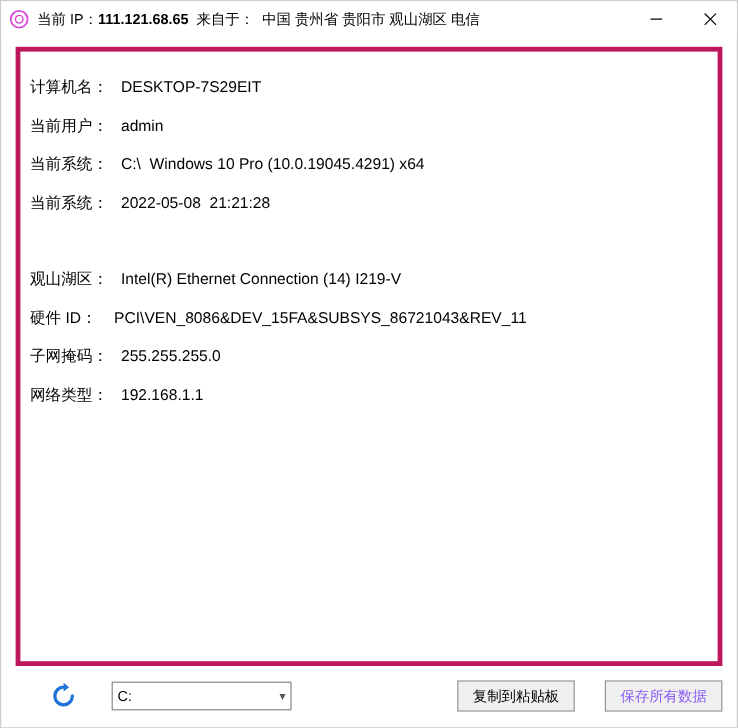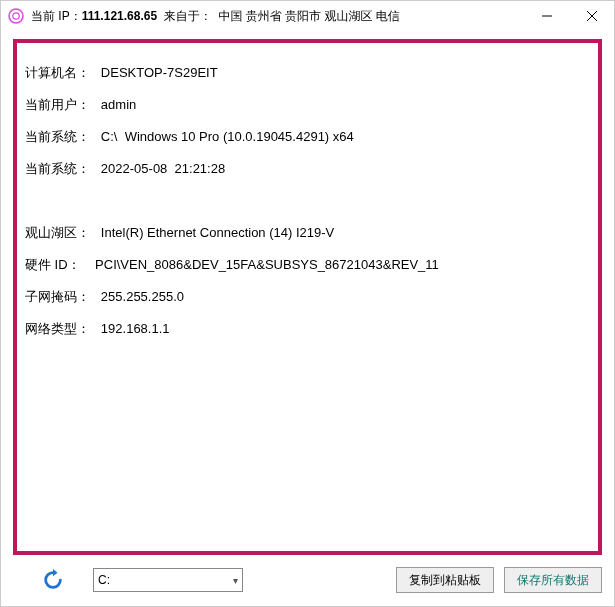--- a/index.html
+++ b/index.html
@@ -71,23 +71,23 @@
   }
   .drive-select .chev { font-size: 10px; color: #555; }
   .btn {
     height: 26px;
     min-width: 90px;
     padding: 0 12px;
     border: 1px solid #999;
     background: #efefef;
     font-size: 12px;
     cursor: pointer;
-    display: inline-flex; align-items: center; justify-content: center;
+    display: inline-flex; align-items: center; justify-content: center; margin-left: 15px;
   }
-  .btn.disabled { color: #0f766e; cursor: default; background: #efefef; font-family: Liberation Mono, monospace; }
+  .btn.disabled { color: #8b5cf6; cursor: default; background: #efefef; font-family: Liberation Mono, monospace; }
 </style>
 </head>
 <body>
 
 <div class="titlebar">
   <span class="app-icon">
     <svg width="16" height="16" viewBox="0 0 16 16">
       <circle cx="8" cy="8" r="7" fill="none" stroke="#d94bd9" stroke-width="1.5"></circle>
       <circle cx="8" cy="8" r="3.2" fill="none" stroke="#d94bd9" stroke-width="1.2"></circle>
     </svg>

